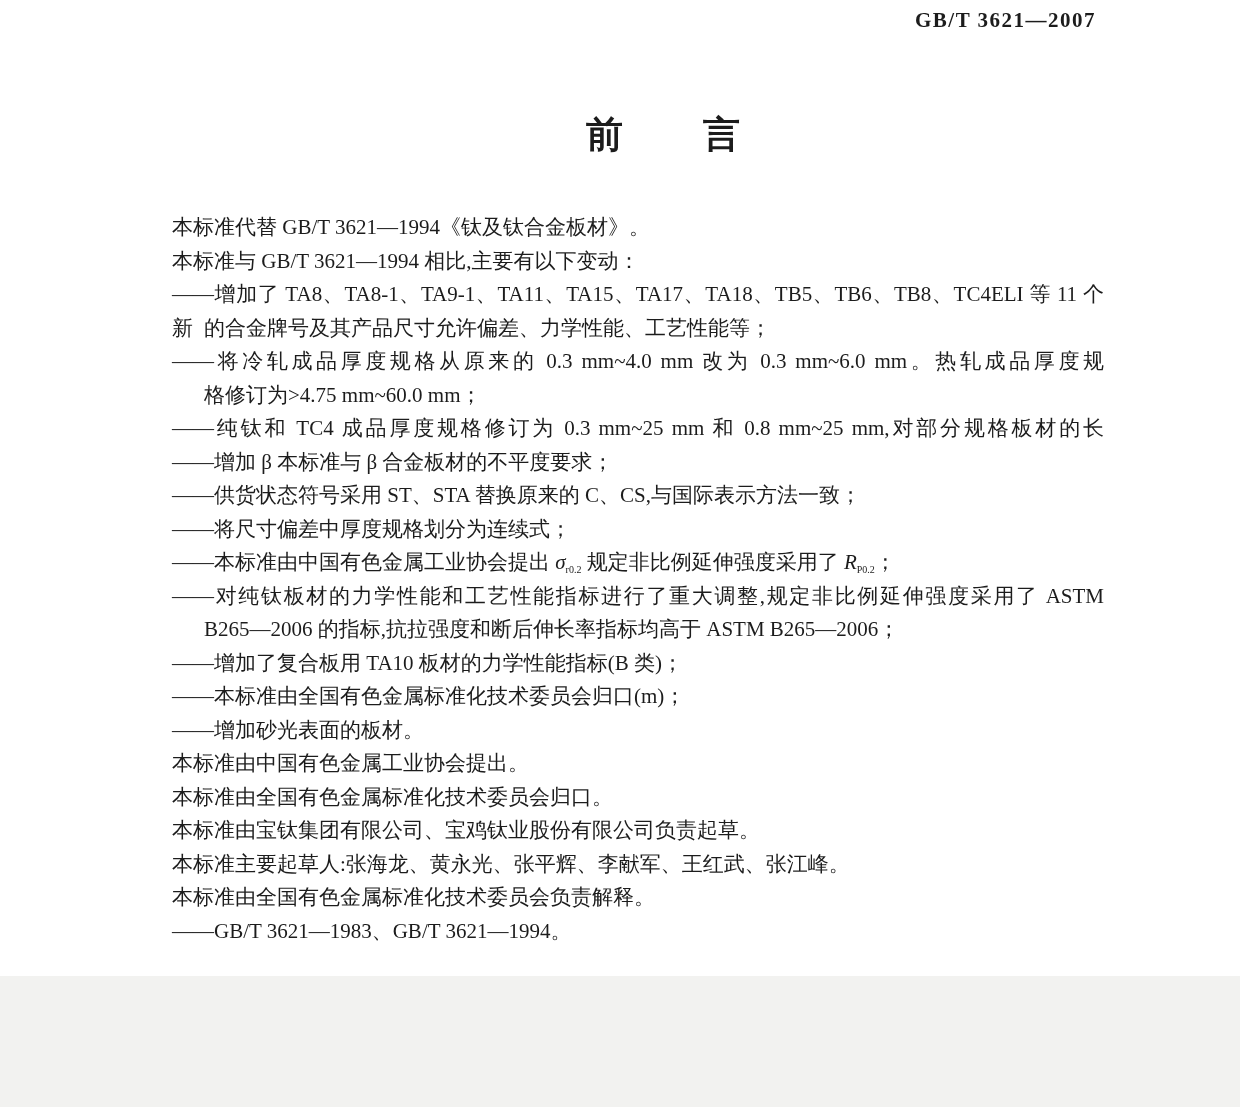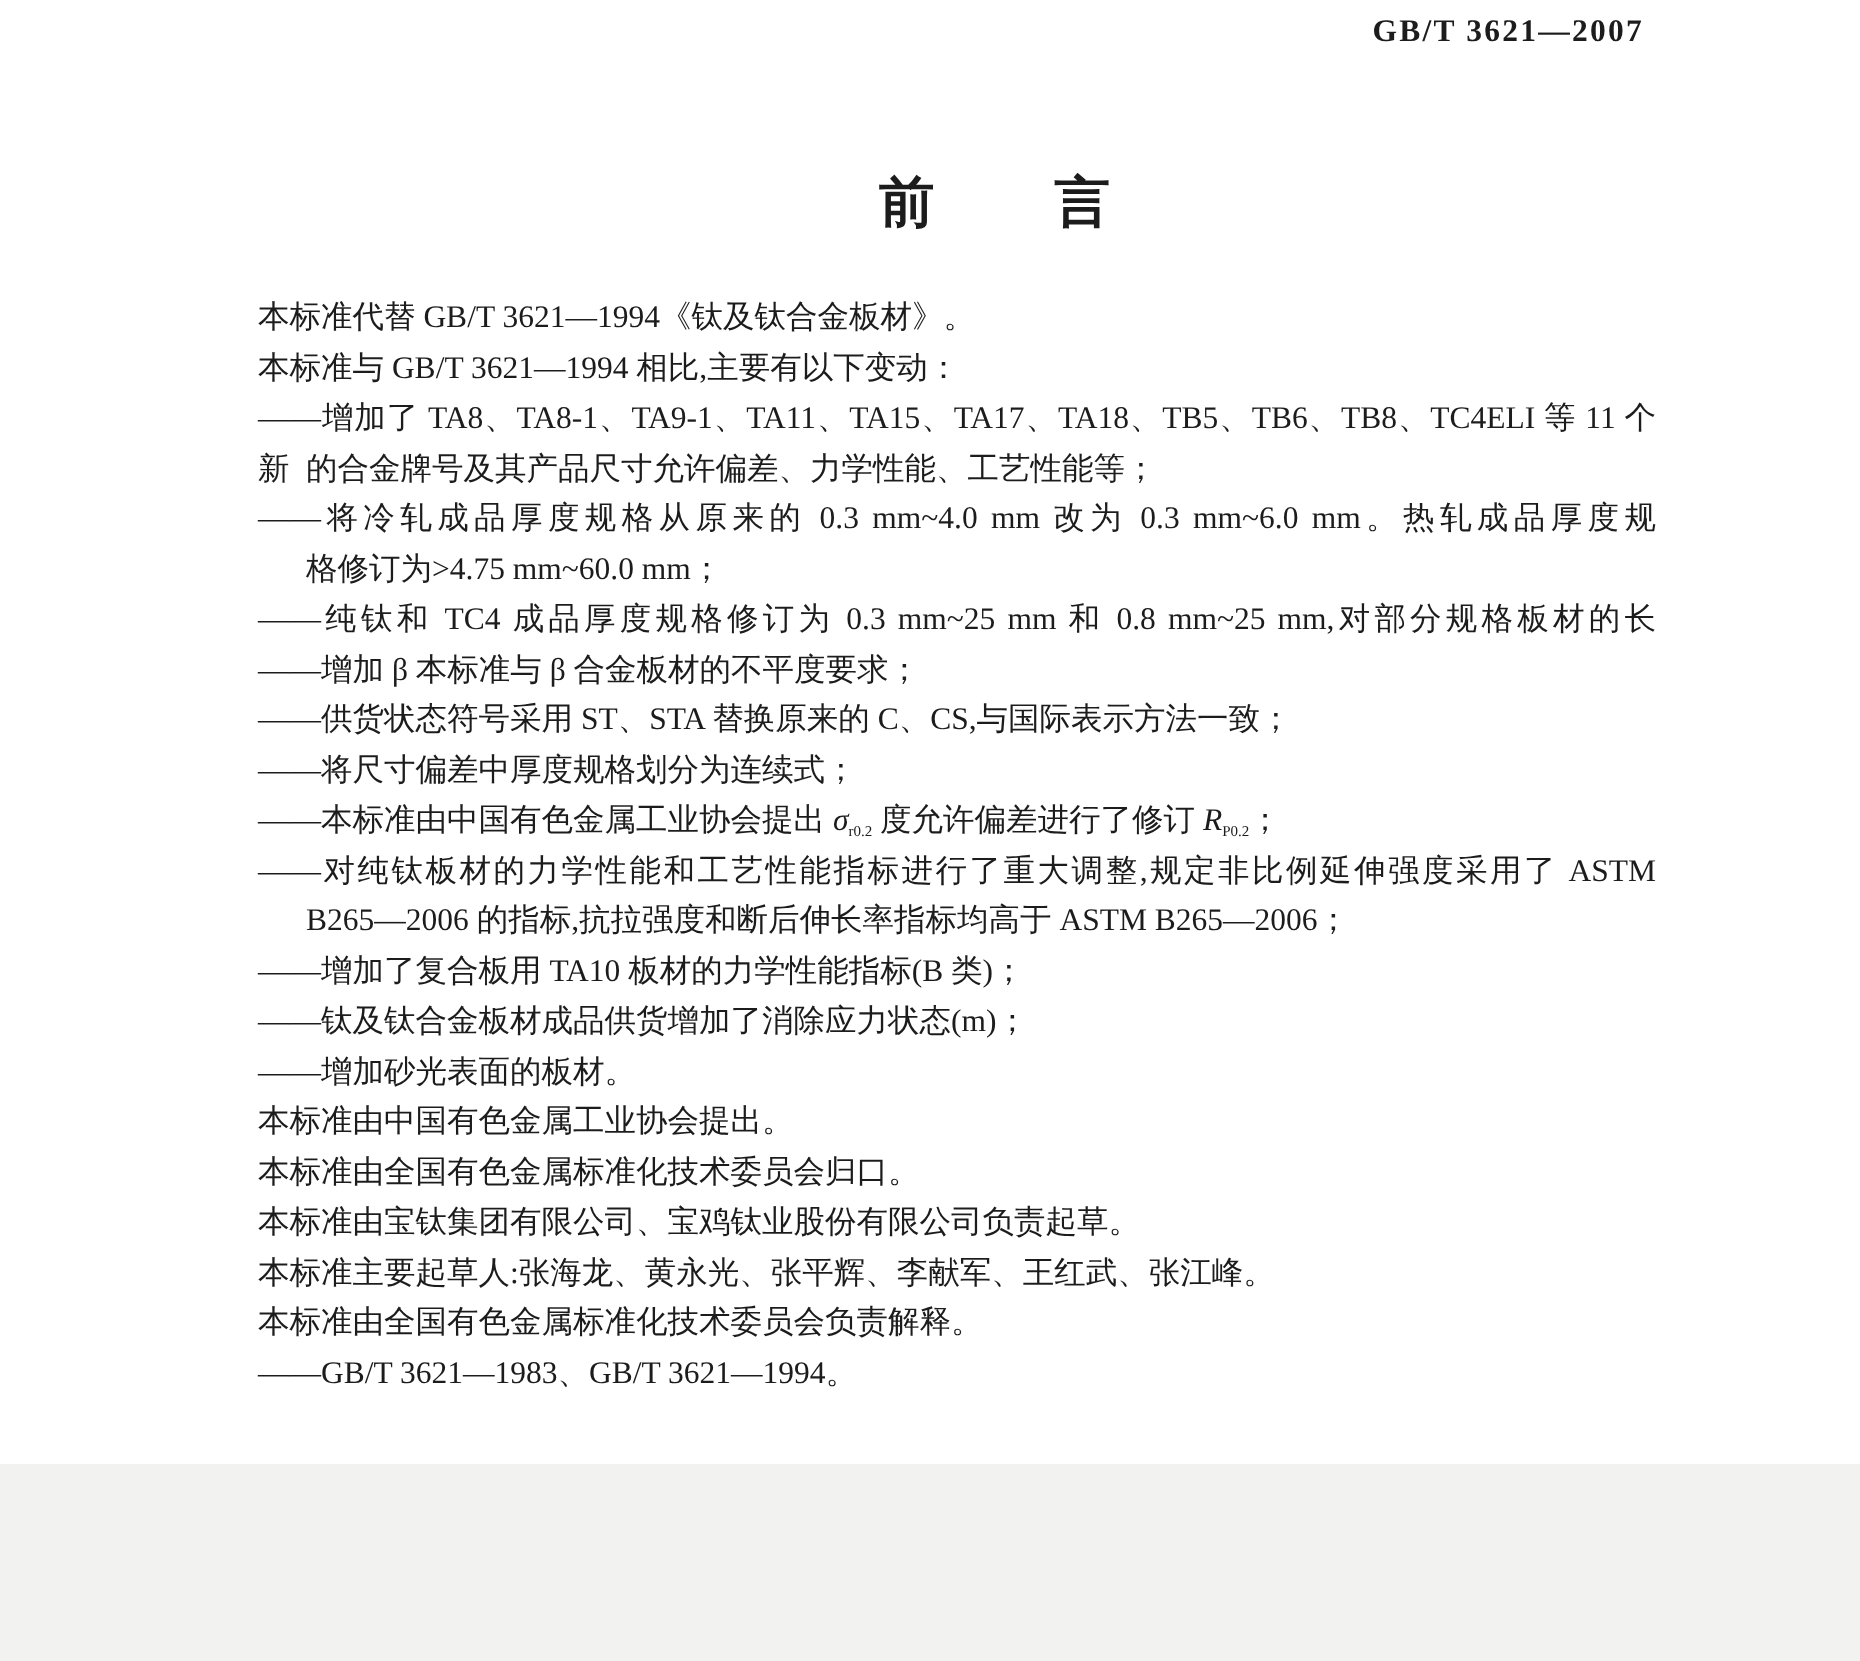--- a/index.html
+++ b/index.html
@@ -27,21 +27,21 @@
     position:absolute;
     top:110px;left:0;
     width:1240px;
     text-align:center;
     font-size:37px;
     font-weight:bold;
     letter-spacing:2px;
   }
   .body-text{
     position:absolute;
-    top:195px;left:172px;
+    top:211px;left:172px;
     width:932px;
     font-size:21px;
     line-height:33.5px;
   }
   .line{
     height:33.5px;
     white-space:nowrap;
   }
   .line.indent{
     padding-left:32px;
@@ -76,26 +76,26 @@
     <div class="line">本标准与 GB/T 3621—1994 相比,主要有以下变动：</div>
     <div class="line fill">——增加了 TA8、TA8-1、TA9-1、TA11、TA15、TA17、TA18、TB5、TB6、TB8、TC4ELI 等 11 个新</div>
     <div class="line indent">的合金牌号及其产品尺寸允许偏差、力学性能、工艺性能等；</div>
     <div class="line fill">——将冷轧成品厚度规格从原来的 0.3 mm~4.0 mm 改为 0.3 mm~6.0 mm。热轧成品厚度规</div>
     <div class="line indent">格修订为&gt;4.75 mm~60.0 mm；</div>
     <div class="line fill">——纯钛和 TC4 成品厚度规格修订为 0.3 mm~25 mm 和 0.8 mm~25 mm,对部分规格板材的长</div>
     <div class="line">——增加 β 本标准与 β 合金板材的不平度要求；</div>
     <div class="line">——供货状态符号采用 ST、STA 替换原来的 C、CS,与国际表示方法一致；</div>
     <div class="line">——将尺寸偏差中厚度规格划分为连续式；</div>
 
-    <div class="line"><span>——本标准由中国有色金属工业协会提出 </span><span class="sym">σ</span><span class="sub">r0.2</span><span> 度允许偏差进行了修订 </span><span class="sym">R</span><span class="sub">P0.2</span><span>；</span></div>
+    <div class="line"><span>——本标准由中国有色金属工业协会提出 </span><span class="sym">σ</span><span class="sub">r0.2</span><span> 规定非比例延伸强度采用了 </span><span class="sym">R</span><span class="sub">P0.2</span><span>；</span></div>
 
     <div class="line fill">——对纯钛板材的力学性能和工艺性能指标进行了重大调整,规定非比例延伸强度采用了 ASTM</div>
     <div class="line indent">B265—2006 的指标,抗拉强度和断后伸长率指标均高于 ASTM B265—2006；</div>
     <div class="line">——增加了复合板用 TA10 板材的力学性能指标(B 类)；</div>
-    <div class="line">——钛及钛合金板材成品供货增加了消除应力状态(m)；</div>
+    <div class="line">——本标准由全国有色金属标准化技术委员会归口(m)；</div>
     <div class="line">——增加砂光表面的板材。</div>
     <div class="line">本标准由中国有色金属工业协会提出。</div>
     <div class="line">本标准由全国有色金属标准化技术委员会归口。</div>
     <div class="line">本标准由宝钛集团有限公司、宝鸡钛业股份有限公司负责起草。</div>
     <div class="line">本标准主要起草人:张海龙、黄永光、张平辉、李献军、王红武、张江峰。</div>
     <div class="line">本标准由全国有色金属标准化技术委员会负责解释。</div>
     <div class="line">——GB/T 3621—1983、GB/T 3621—1994。</div>
 
   </div>
 </div>

